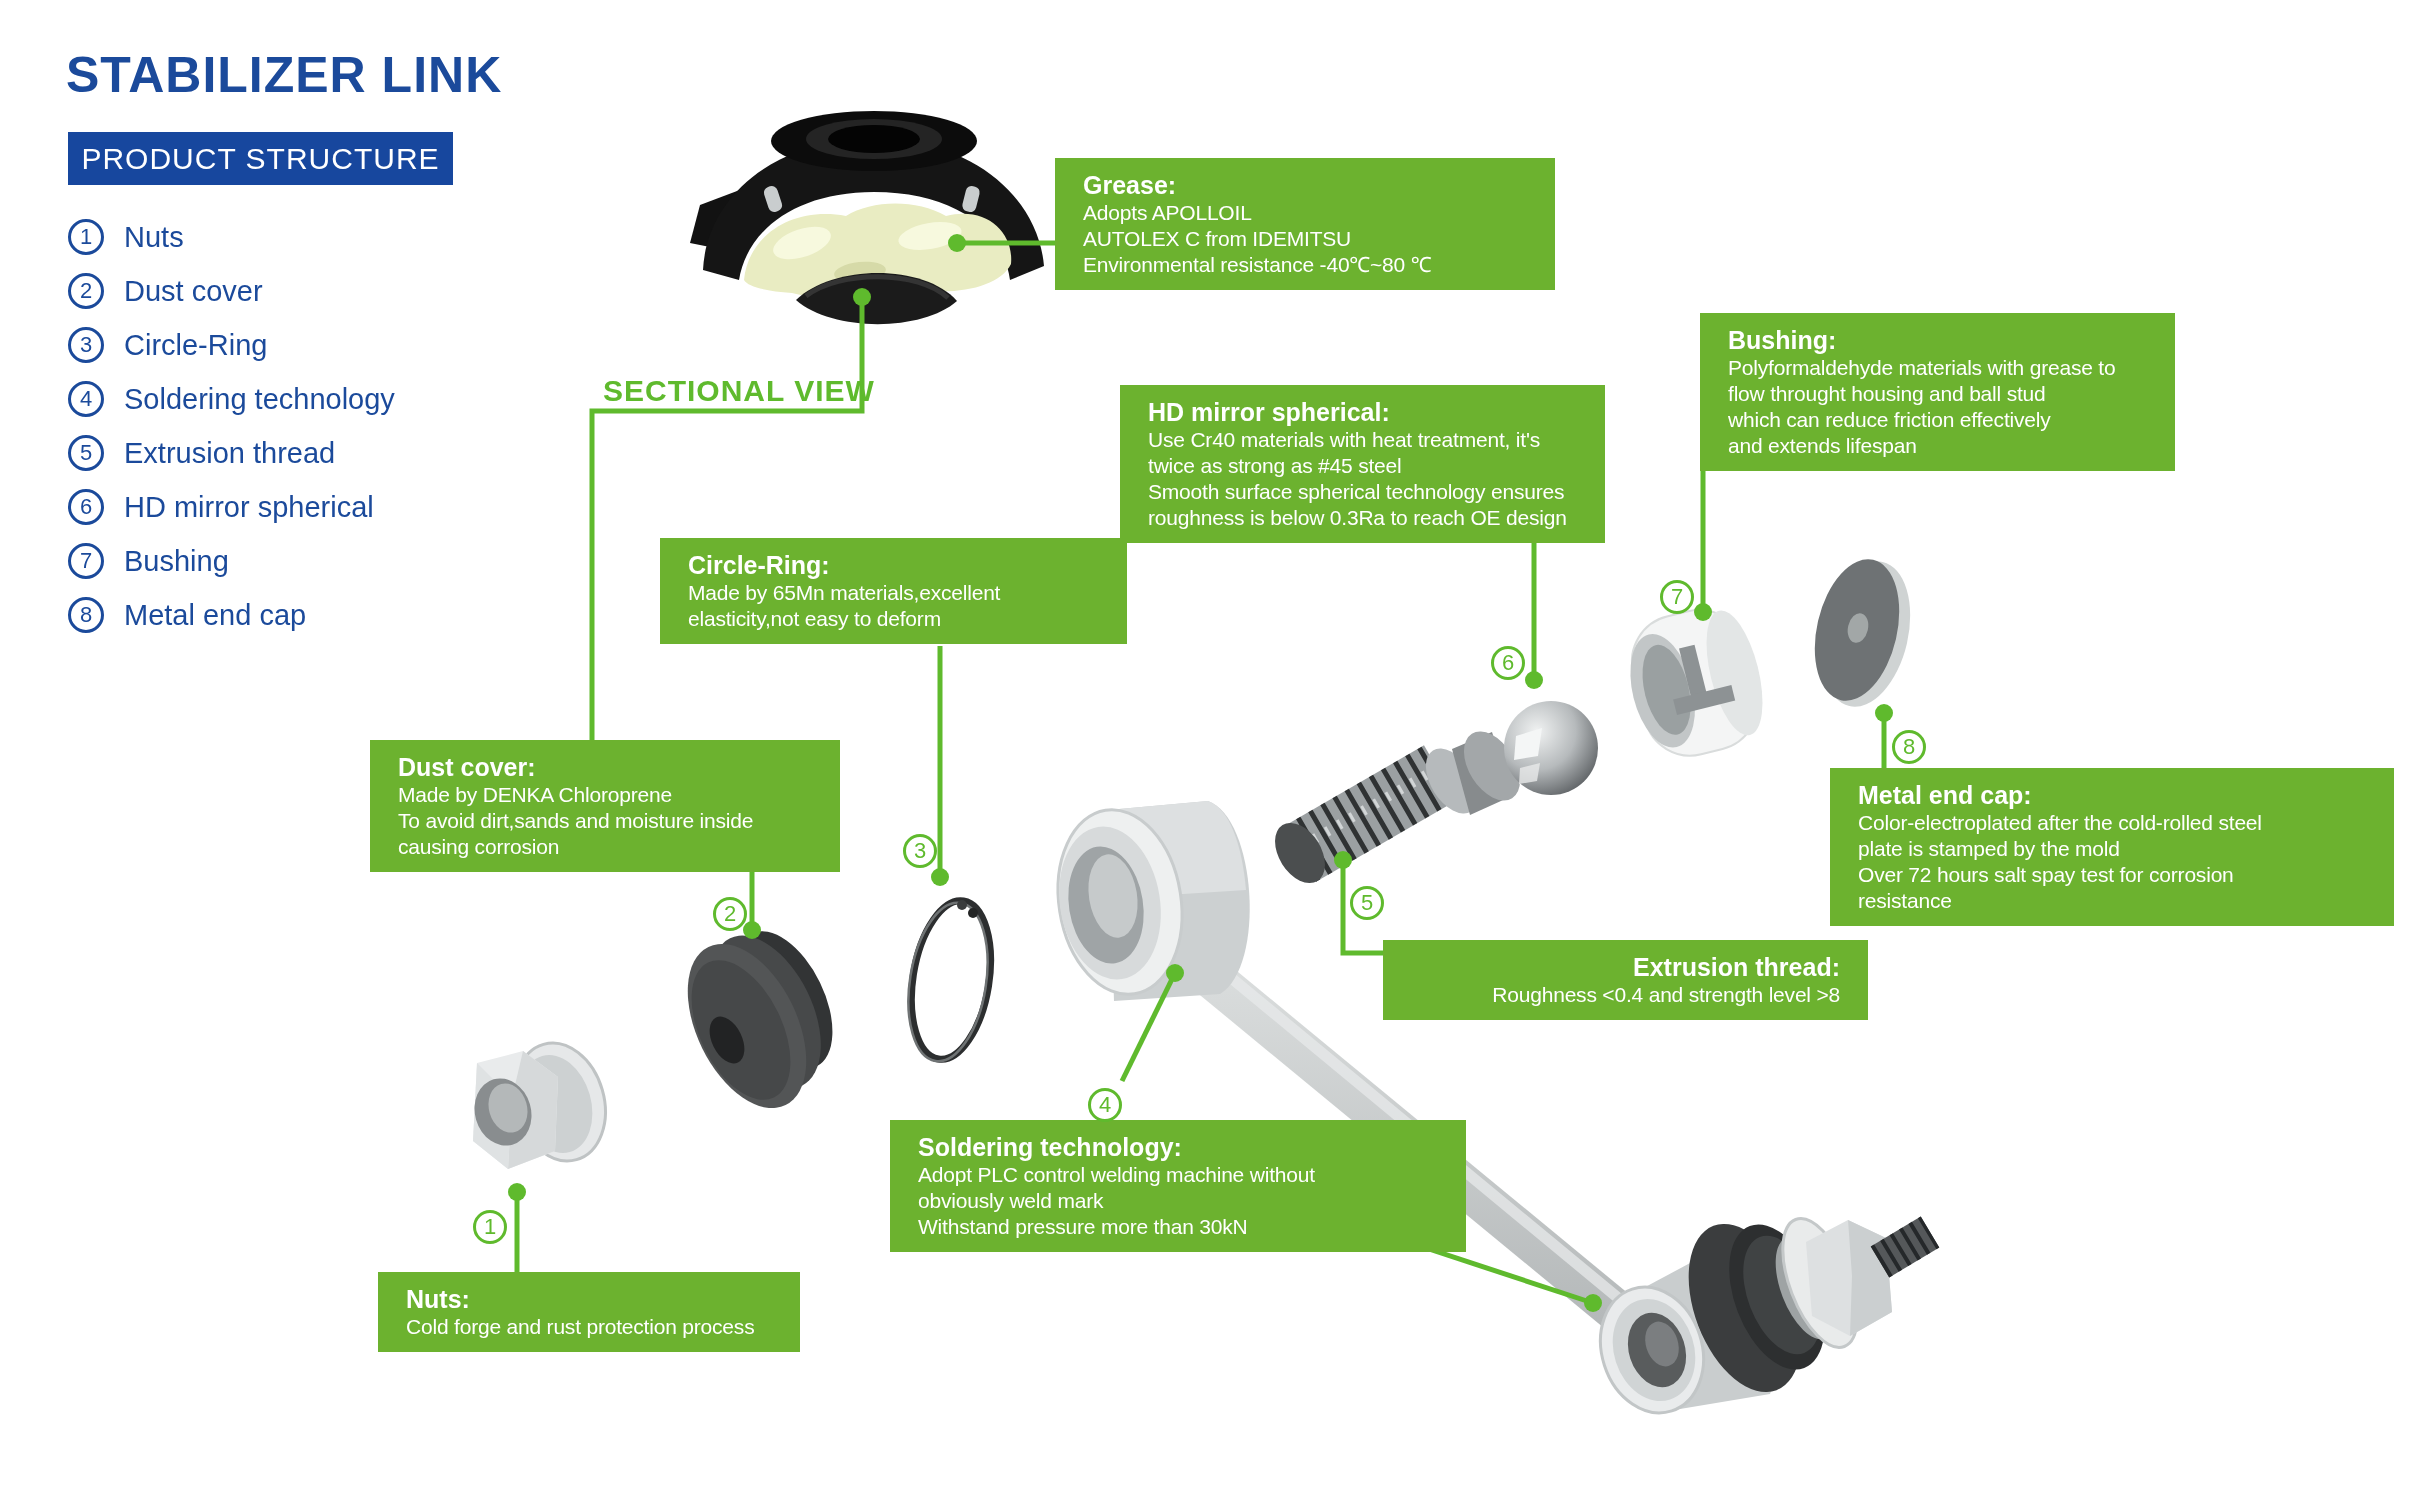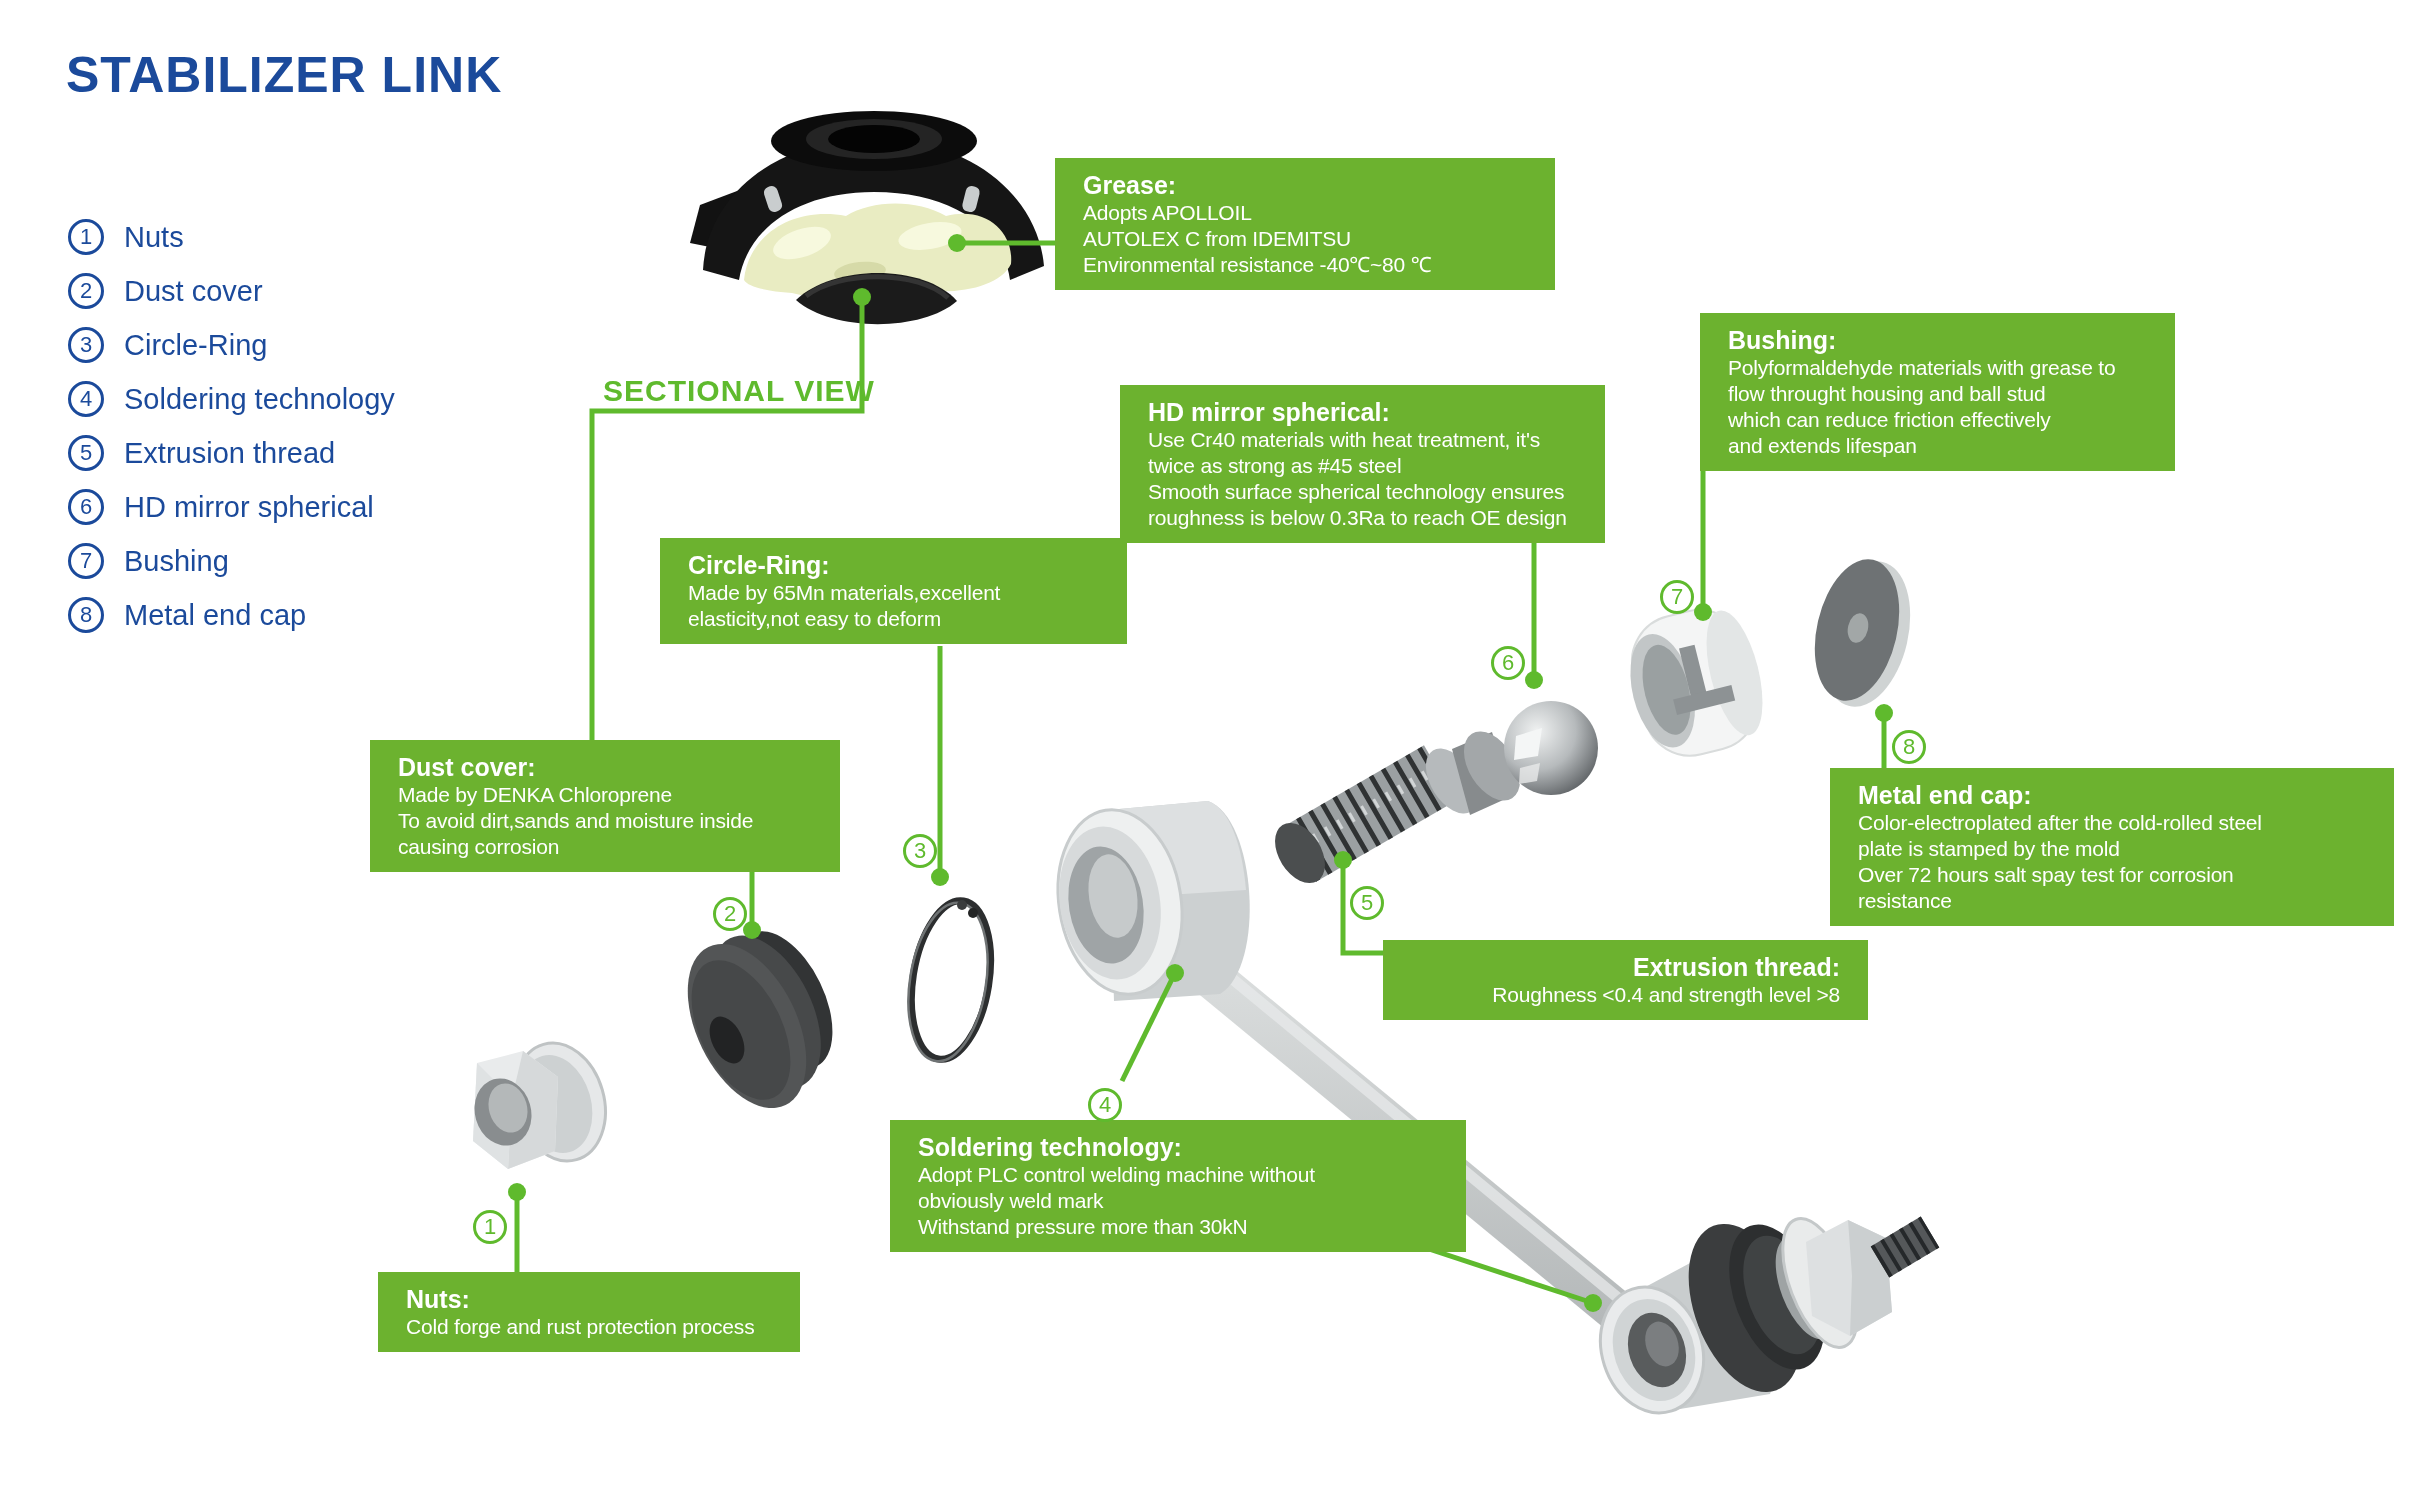--- a/index.html
+++ b/index.html
@@ -185,20 +185,23 @@
       <line x1="1703" y1="458" x2="1703" y2="612"></line>
         <circle cx="1703" cy="612" r="9" fill="#5fba2d" stroke="none"></circle>
     </g>
     <g>
       <line x1="1884" y1="713" x2="1884" y2="770"></line>
         <circle cx="1884" cy="713" r="9" fill="#5fba2d" stroke="none"></circle>
     </g>
   </svg>
 
   <div class="abs" id="page-title">STABILIZER LINK</div>
+  <div class="abs" id="banner">
+    <span>PRODUCT STRUCTURE</span>
+  </div>
 
   <ul class="abs" id="parts-list">
     <li class="pl-item">
       <span class="num-circle">1</span>
       <span class="pl-label">Nuts</span>
       </li>
     <li class="pl-item">
       <span class="num-circle">2</span>
       <span class="pl-label">Dust cover</span>
       </li>

